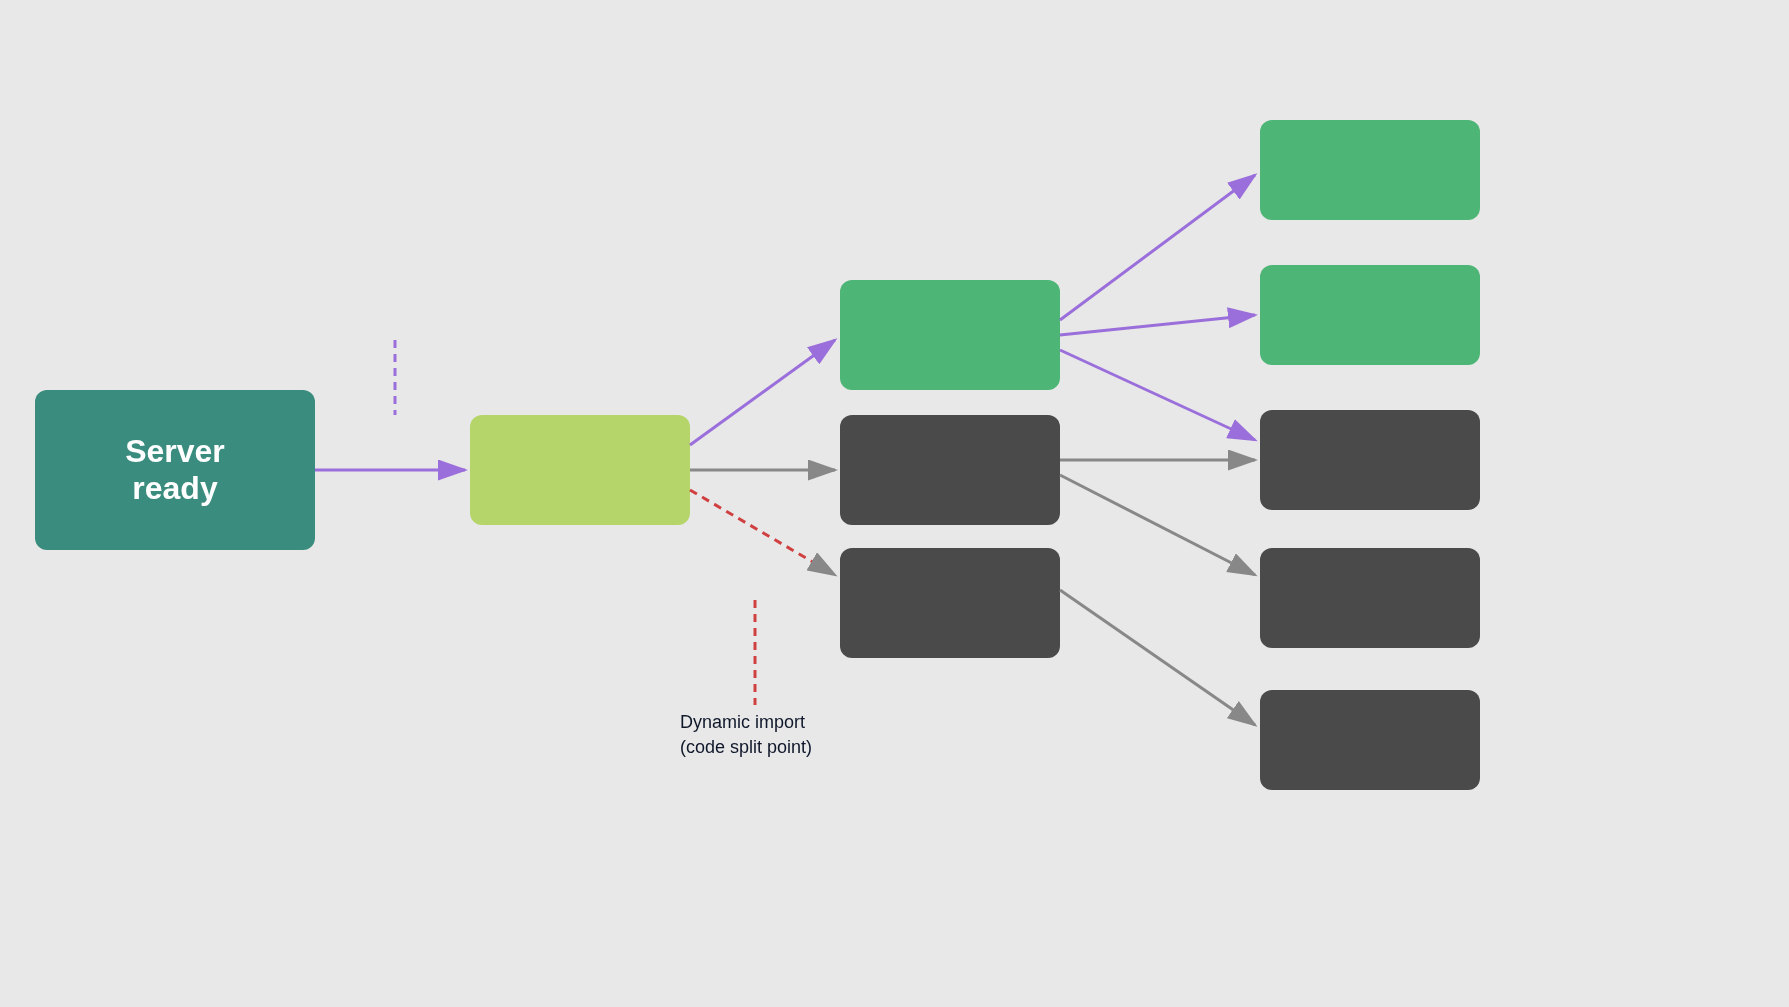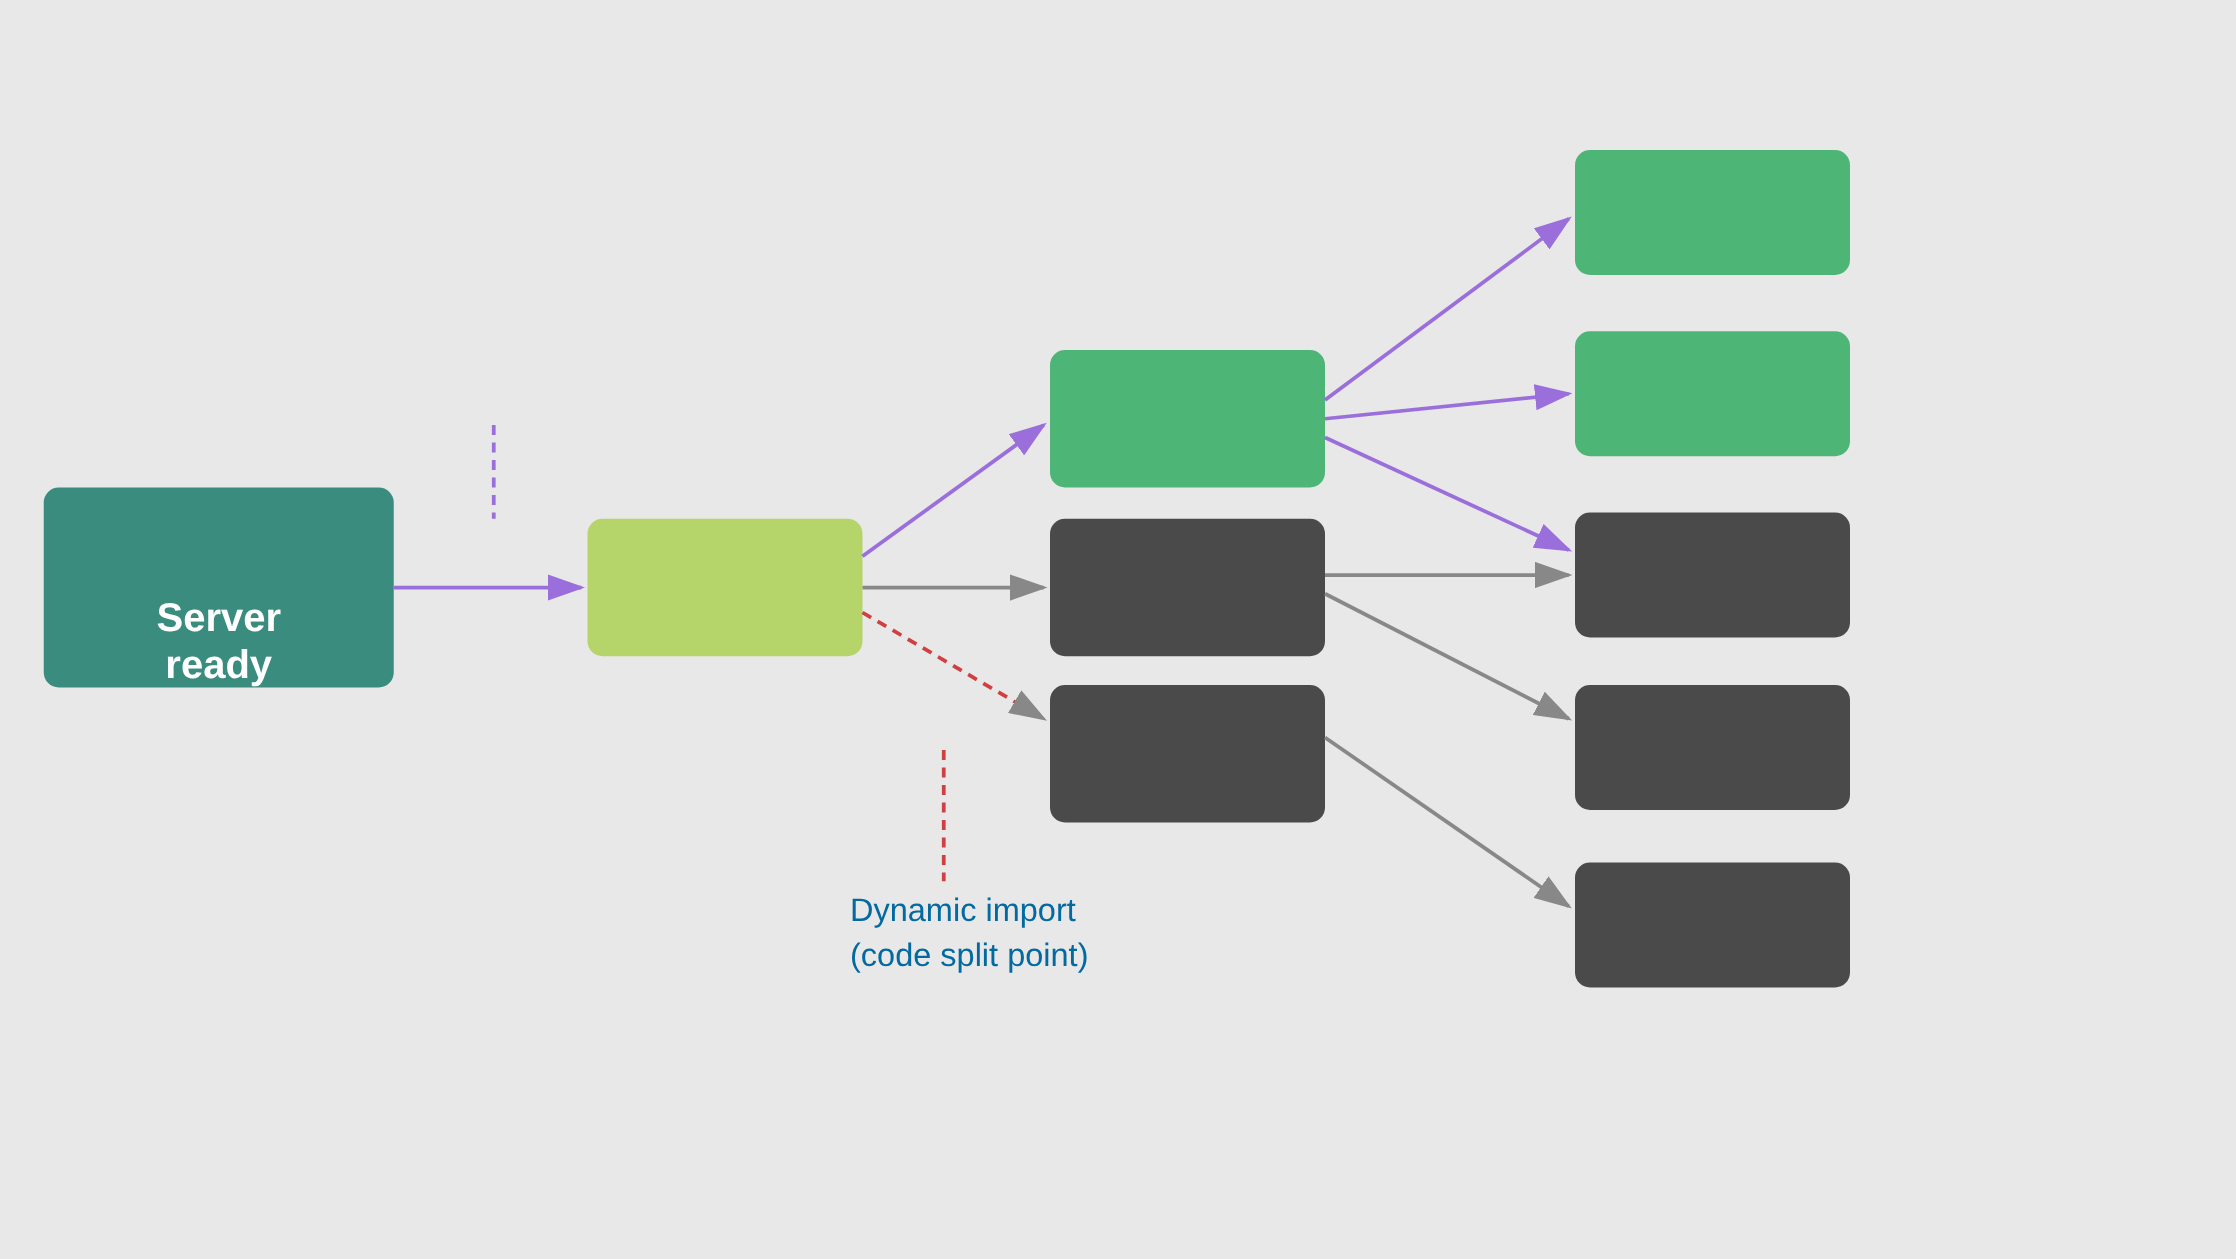--- a/index.html
+++ b/index.html
@@ -16,21 +16,21 @@
       top: 32px;
       left: 40px;
       font-size: 64px;
       font-weight: 400;
       color: #e8a020;
     }
     
     .box {
       position: absolute;
       display: flex;
-      align-items: flex-end;
+      align-items: center;
       justify-content: center;
       border-radius: 12px;
       font-size: 32px;
       font-weight: 600;
       color: white;
       text-align: center;
     }
     .box-server {
       background: #3a8c7e;
       width: 280px;
@@ -108,22 +108,22 @@
       left: 310px;
       top: 300px;
       color: #a06ee0;
       font-size: 28px;
       font-weight: 400;
     }
     .label-dynamic {
       position: absolute;
       left: 680px;
       top: 710px;
-      color: #0369a1;
-      font-size: 26px;
+      color: #0f172a;
+      font-size: 18px;
       font-weight: 400;
       line-height: 1.4;
     }
     
     .arrows-svg {
       position: absolute;
       top: 0;
       left: 0;
       width: 1789px;
       height: 1007px;

